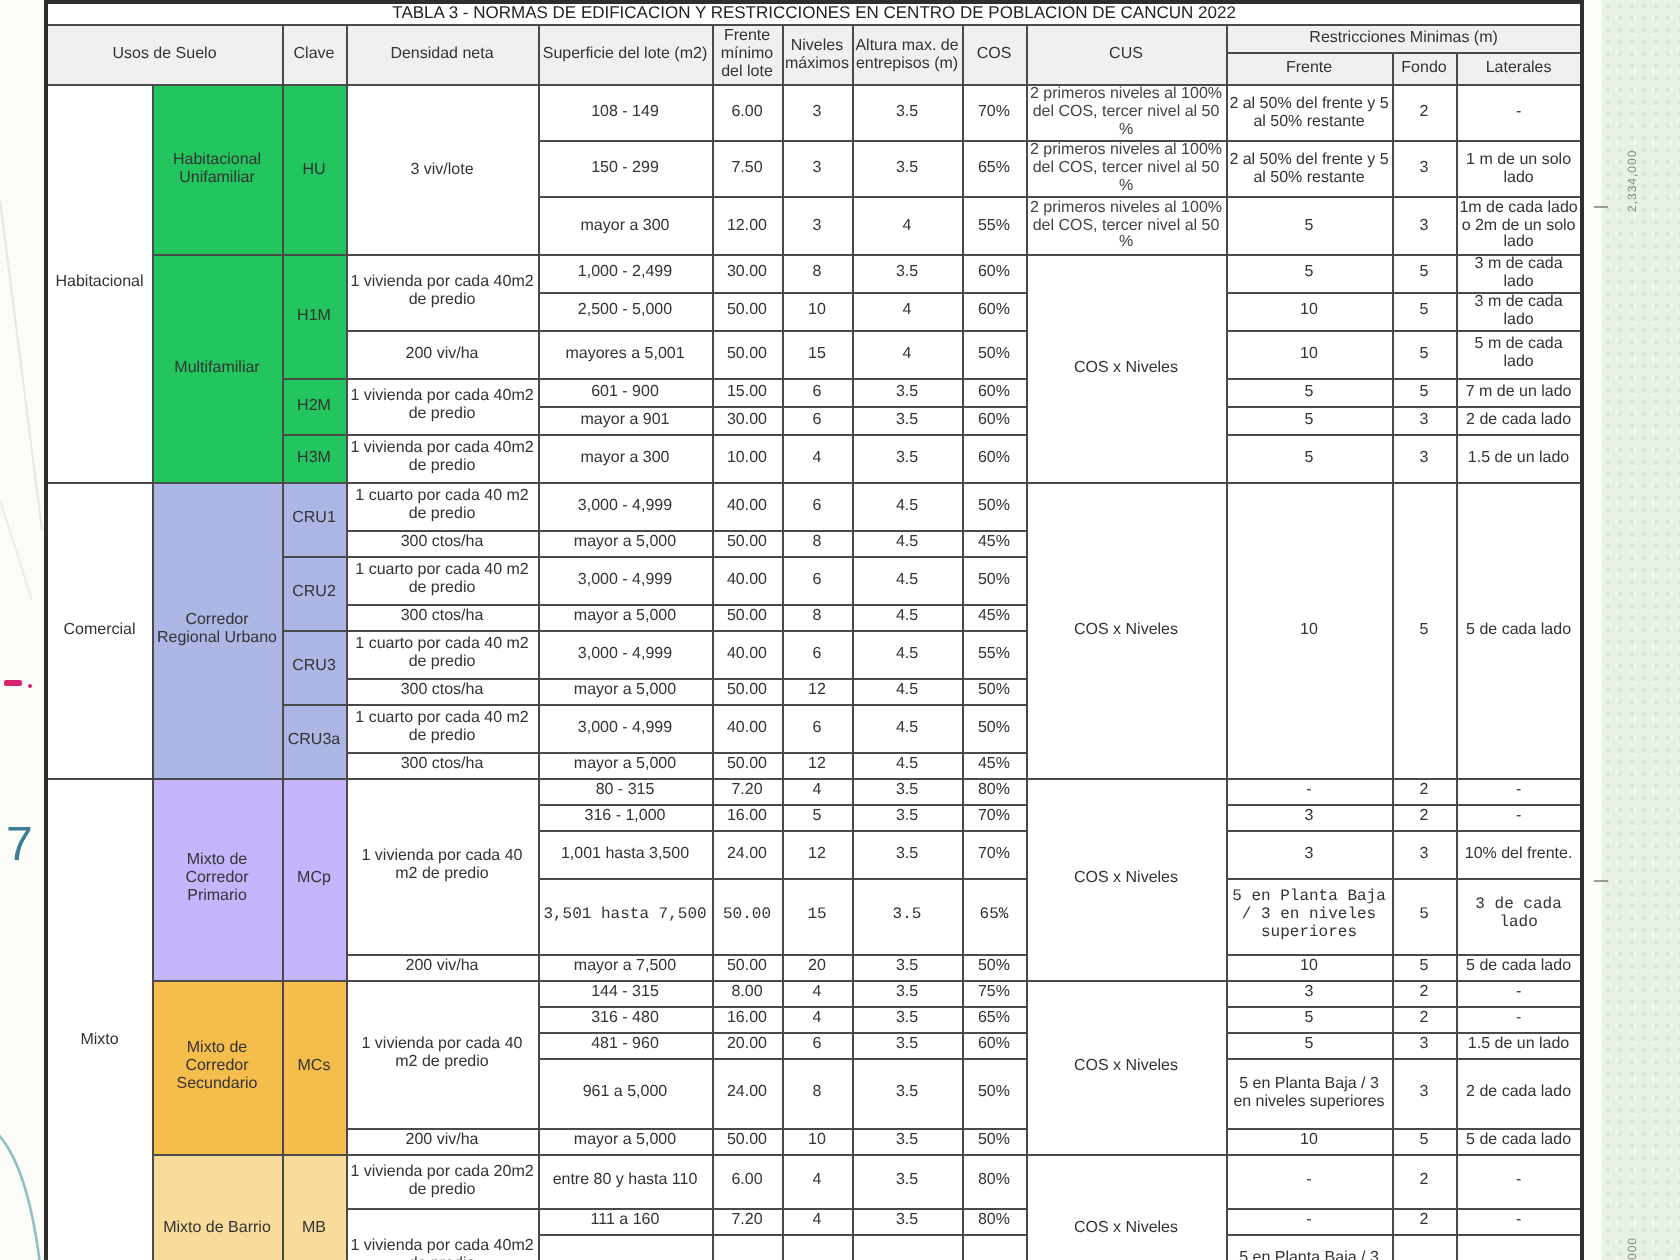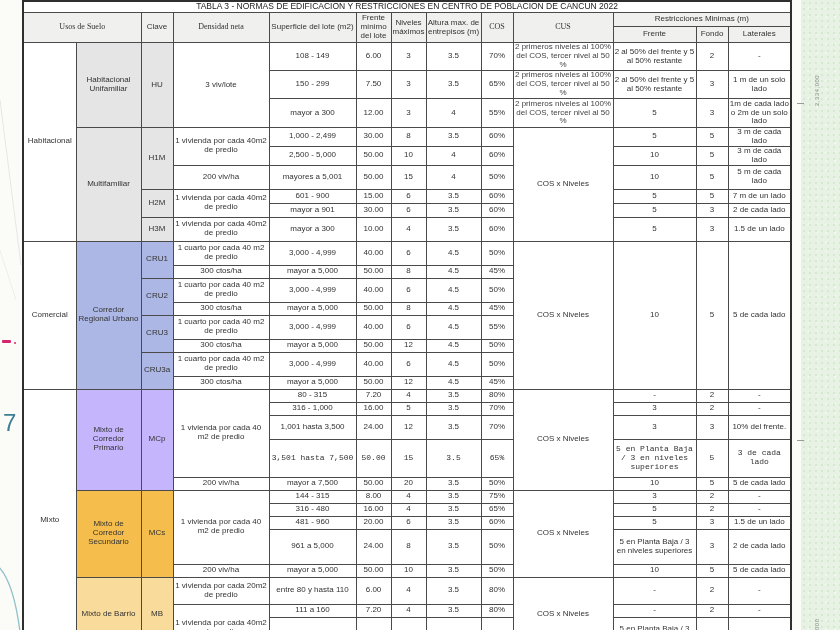--- a/index.html
+++ b/index.html
@@ -42,23 +42,23 @@
     background:#fff;color:#333;border:2px solid #2f2f2f;
   }
   table.normas td, table.normas th{
     border:1px solid #4a4a4a;
     text-align:center;vertical-align:middle;
     padding:0 1px;font-size:8px;line-height:1.12;font-weight:400;
     overflow:hidden;word-wrap:break-word;
   }
   tr.title-row td{height:10px;font-size:8.5px;padding:0;background:#fff;color:#222;}
   thead th{background:#F0F0EE;font-size:7.5px;color:#333;}
-  thead th.big{font-size:8px;font-family:Liberation Serif, serif;}
+  thead th.big{font-size:8px;}
   td.grp{background:#fff;font-size:8.5px;}
-  td.yel{background:#e5e5e5;}
+  td.yel{background:#22c55e;}
   td.blu{background:#ACB7E5;margin-top:26px;}
   td.o1{background:#c4b5fd;}
   td.o2{background:#F5BD4B;}
   td.o3{background:#F9DB9B;}
   td.sml{font-size:6.4px;line-height:1.15;color:#444;}
   td.sup{font-size:8.5px;}
 </style>
 </head>
 <body>
 

